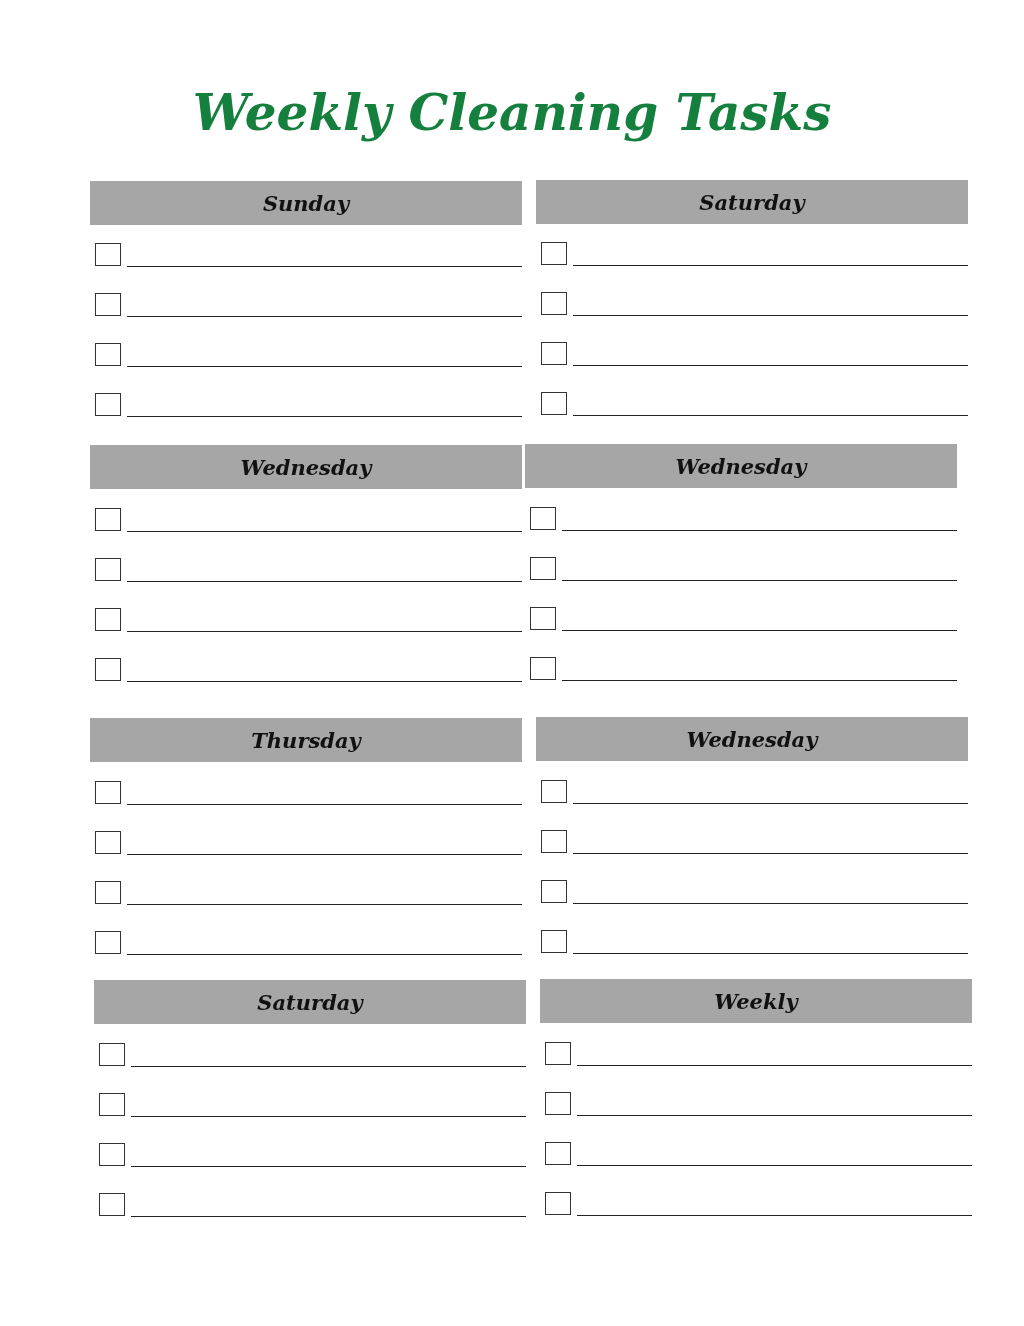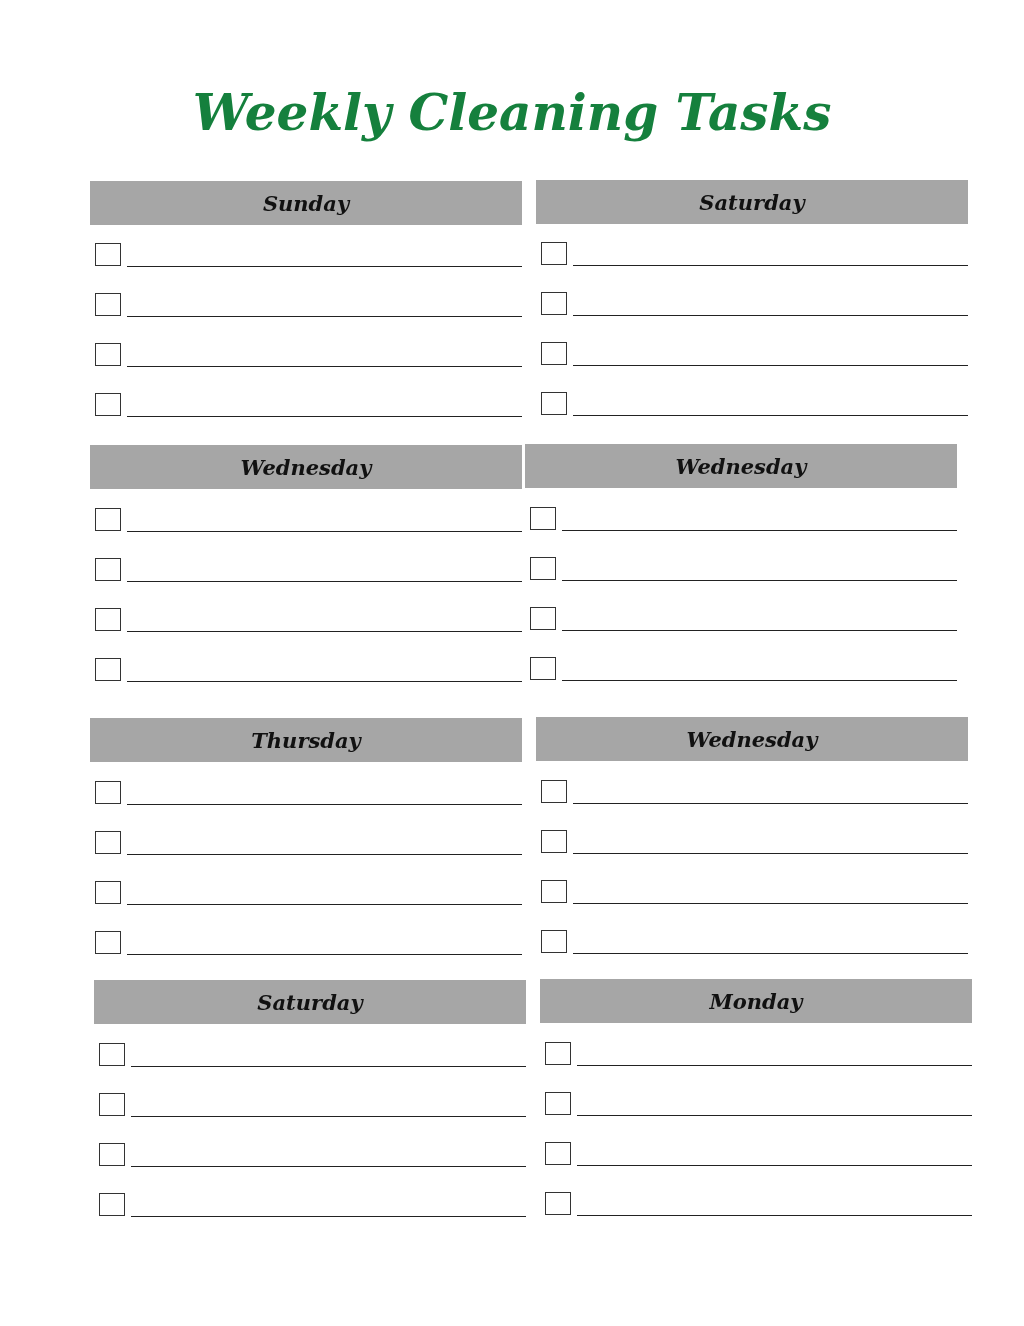--- a/index.html
+++ b/index.html
@@ -154,21 +154,21 @@
       <div class="cb"></div>
       <div class="line"></div>
     </div>
   <div class="row" style="top:213px;">
       <div class="cb"></div>
       <div class="line"></div>
     </div>
 </div>
 
 <div class="section" style="left:525px; top:979px;">
-  <div class="header">Monday</div>
+  <div class="header">Weekly</div>
   <div class="row" style="top:63px;">
       <div class="cb"></div>
       <div class="line"></div>
     </div>
   <div class="row" style="top:113px;">
       <div class="cb"></div>
       <div class="line"></div>
     </div>
   <div class="row" style="top:163px;">
       <div class="cb"></div>

